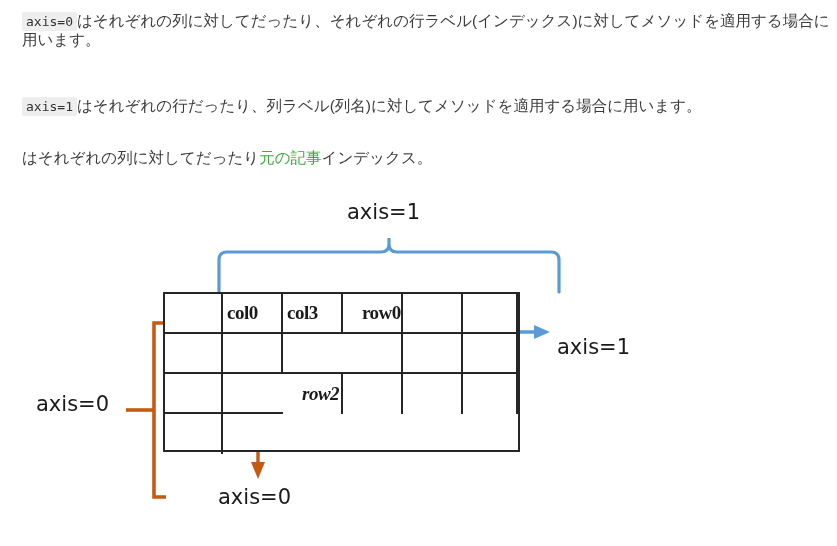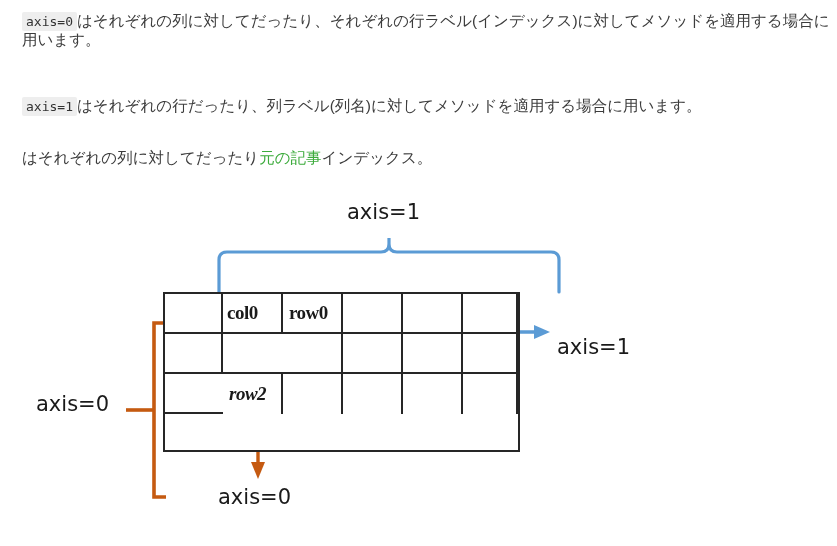--- a/index.html
+++ b/index.html
@@ -80,21 +80,21 @@
     justify-content: center;
     font-family: "Liberation Serif", "DejaVu Serif", serif;
     font-weight: bold;
     font-size: 19px;
     color: #1a1a1a;
     letter-spacing: -0.5px;
   }
   .cell.last-col { border-right: none; }
   .cell.last-row { border-bottom: none; font-style: italic; }
   .cell.hdr-label { justify-content: flex-start; padding-left: 4px; }
-  .cell.row-label { justify-content: flex-start; padding-left: 6px; }
+  .cell.row-label { justify-content: flex-start; padding-left: 19px; }
   .cell.empty { }
 
   
   .brace-top {
     position: absolute;
     left: 215px;
     top: 58px;
     width: 348px;
     height: 56px;
     pointer-events: none;
@@ -178,20 +178,21 @@
   </svg>
 
   <svg class="arrow-down" viewBox="0 0 26 150">
     <line x1="13" y1="2" x2="13" y2="132" stroke="#C55A11" stroke-width="3.4" stroke-linecap="round"></line>
     <path d="M 6 130 L 13 147 L 20 130 Z" fill="#C55A11"></path>
   </svg>
 
   <div class="grid">
     <div class="cell empty"></div>
     <div class="cell hdr-label">col0</div>
+    <div class="cell hdr-label">col3</div>
 
     <div class="cell row-label">row0</div>
     <div class="cell"></div>
     <div class="cell"></div>
     <div class="cell"></div>
     <div class="cell"></div>
     <div class="cell last-col"></div>
 
     <div class="cell"></div>
     <div class="cell"></div>

